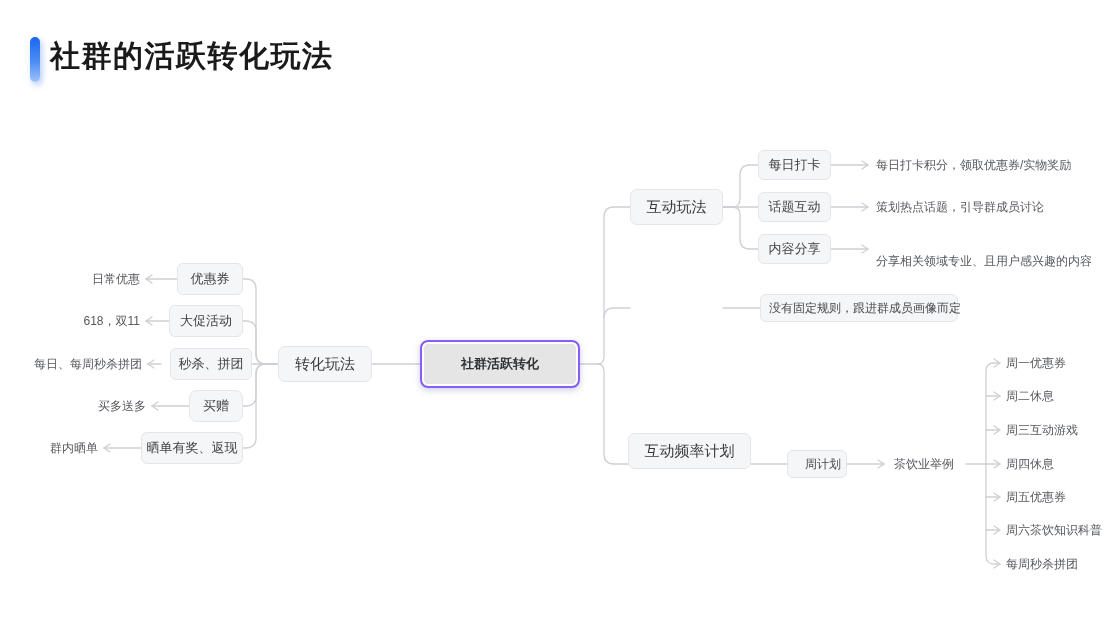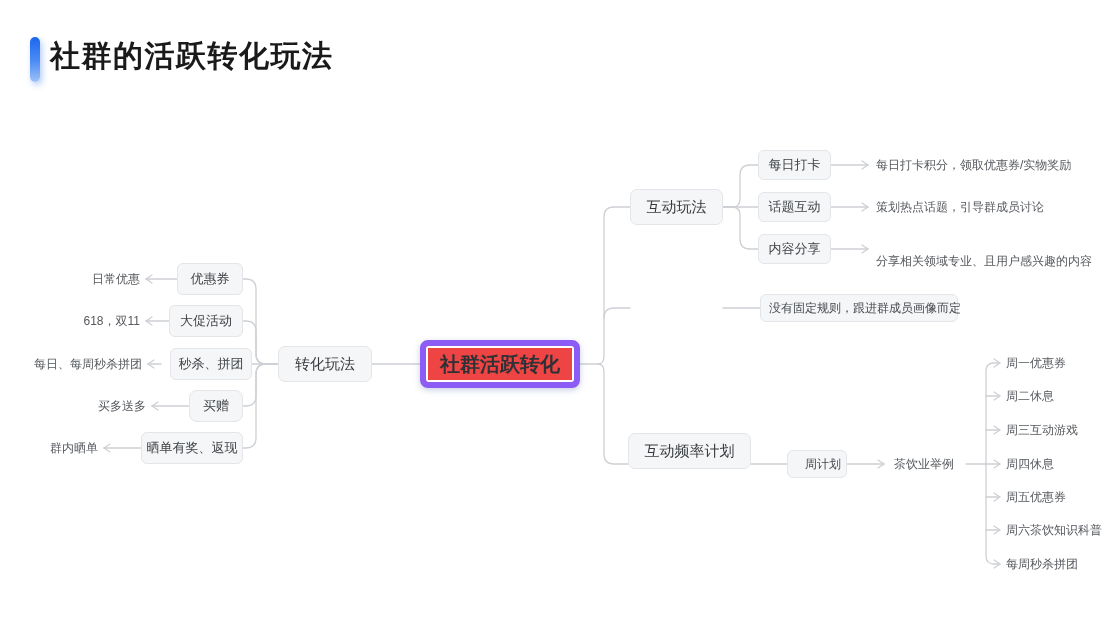--- a/index.html
+++ b/index.html
@@ -24,22 +24,22 @@
   
   svg.wires { position:absolute; left:0; top:0; width:1112px; height:626px; }
   svg.wires path, svg.wires polyline { fill:none; stroke:#cdd0d4; stroke-width:1.3; stroke-linecap:round; }
 
   .node { position:absolute; display:flex; align-items:center; justify-content:center;
     background:#f5f6f7; border:1px solid #e3e5e8; border-radius:6px; color:#3f4347;
     white-space:nowrap; }
   .lvl1 { font-size:15px; color:#36393d; border-radius:7px; }
   .lvl2 { font-size:13px; }
   .boxnote { font-size:12px; color:#45484d;padding-left:12px; }
-  .root-node { background:#ef4444; border:6px solid #8b5cf6; border-radius:8px;
-    font-size:20px; font-weight:bold; color:#2e3135;
+  .root-node { background:#e5e5e5; border:2px solid #8b5cf6; border-radius:8px;
+    font-size:13px; font-weight:bold; color:#2e3135;
     box-shadow: inset 0 0 0 2px #ffffff, 0 2px 6px rgba(70,100,160,.30); }
 
   .note { position:absolute; font-size:12px; color:#55585d; white-space:nowrap; line-height:16px; }
   .note.r { text-align:right; }
 </style>
 </head>
 <body>
 
 <div class="canvas">
 

